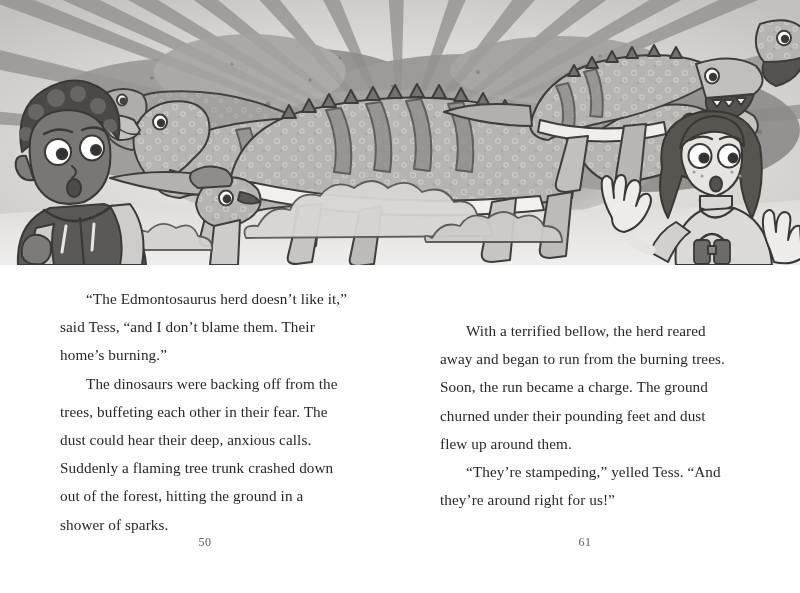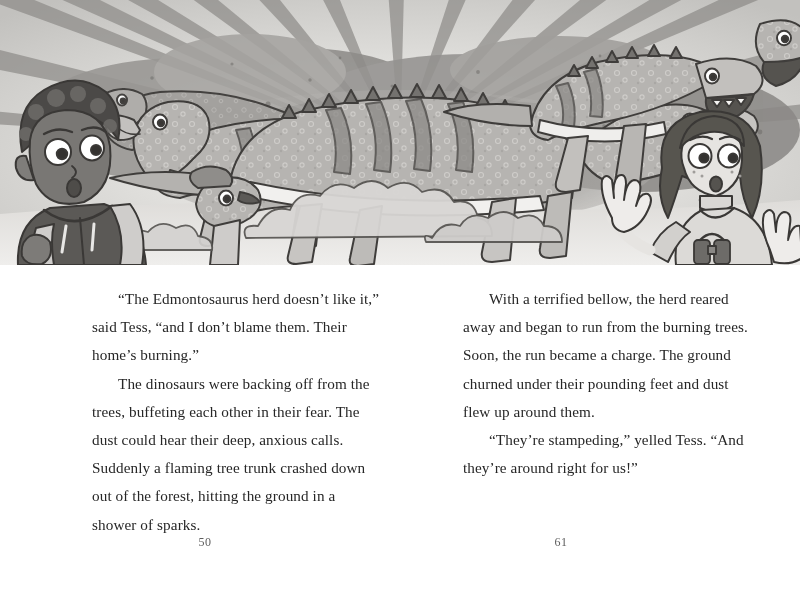--- a/index.html
+++ b/index.html
@@ -45,43 +45,43 @@
     width: 800px;
     height: 328px;
     background: #ffffff;
   }
 
   .column {
     position: absolute;
     top: 20px;
     width: 290px;
   }
-  .column-left  { left: 60px; margin-left: 32px; }
-  .column-right { left: 463px; }
+  .column-left  { left: 60px; }
+  .column-right { left: 440px; margin-top: 32px; }
 
   .para {
     margin: 0;
     font-size: 15.2px;
     line-height: 28.2px;
     color: #262626;
     text-indent: 26px;
     letter-spacing: 0.1px;
   }
 
   .folio {
     position: absolute;
     top: 270px;
     width: 290px;
     text-align: center;
     font-size: 12px;
     color: #5d5d5d;
     letter-spacing: 0.4px;
   }
   .folio-left  { left: 60px; }
-  .folio-right { left: 416px; }
+  .folio-right { left: 440px; }
 
   .gutter-seam {
     position: absolute;
     left: 399px;
     top: 265px;
     width: 1px;
     height: 328px;
     background: transparent;
   }
 </style>

